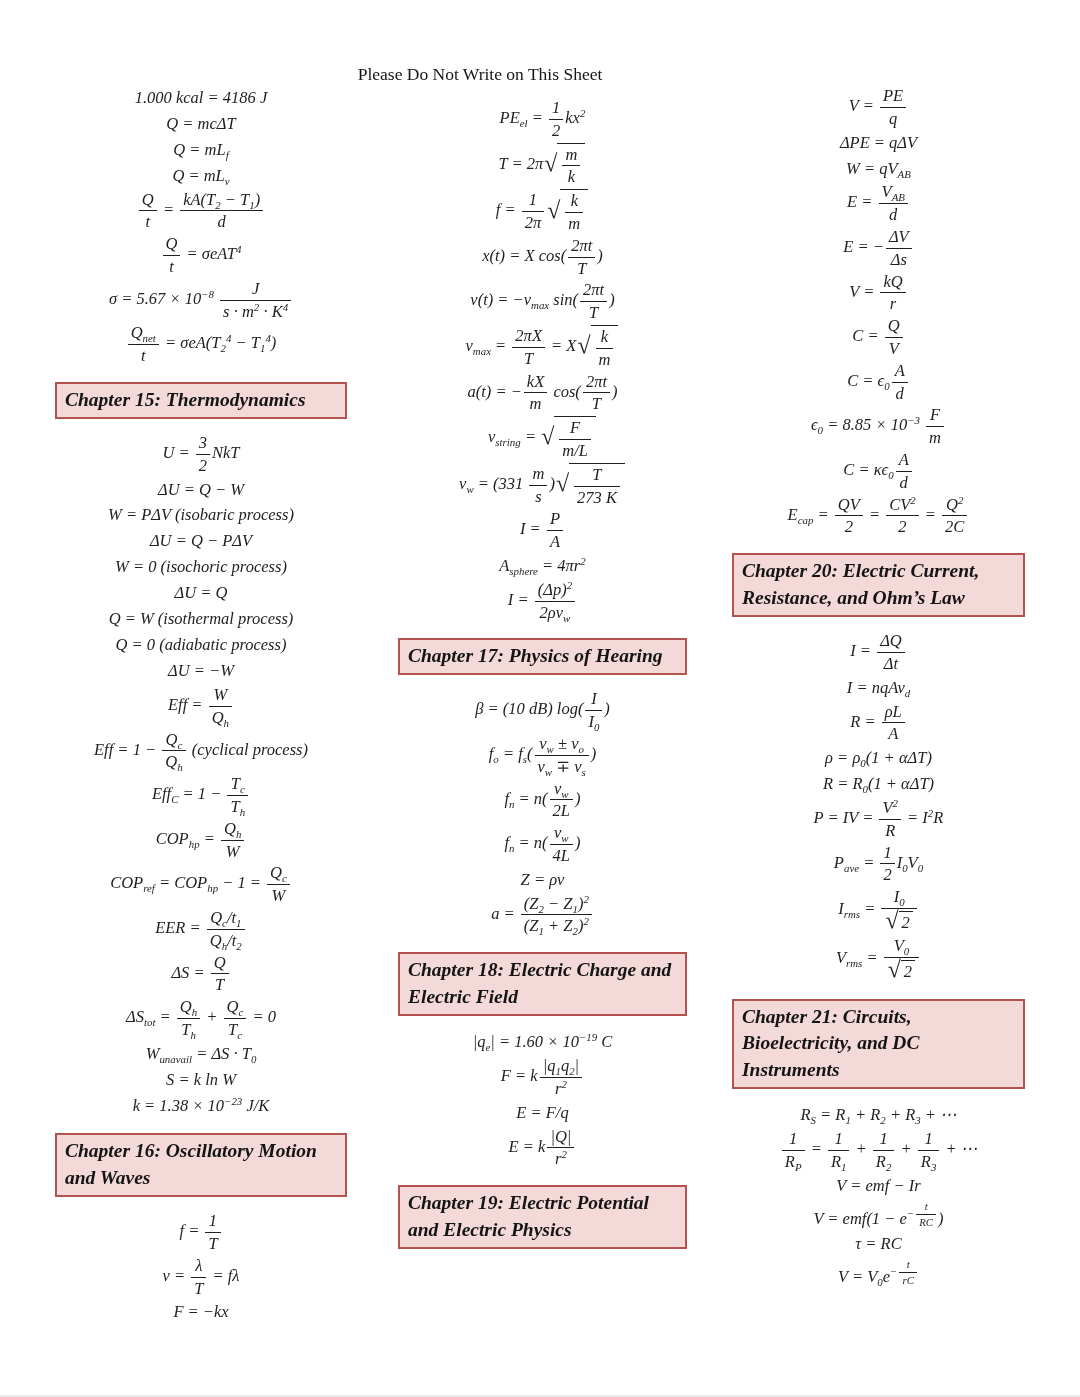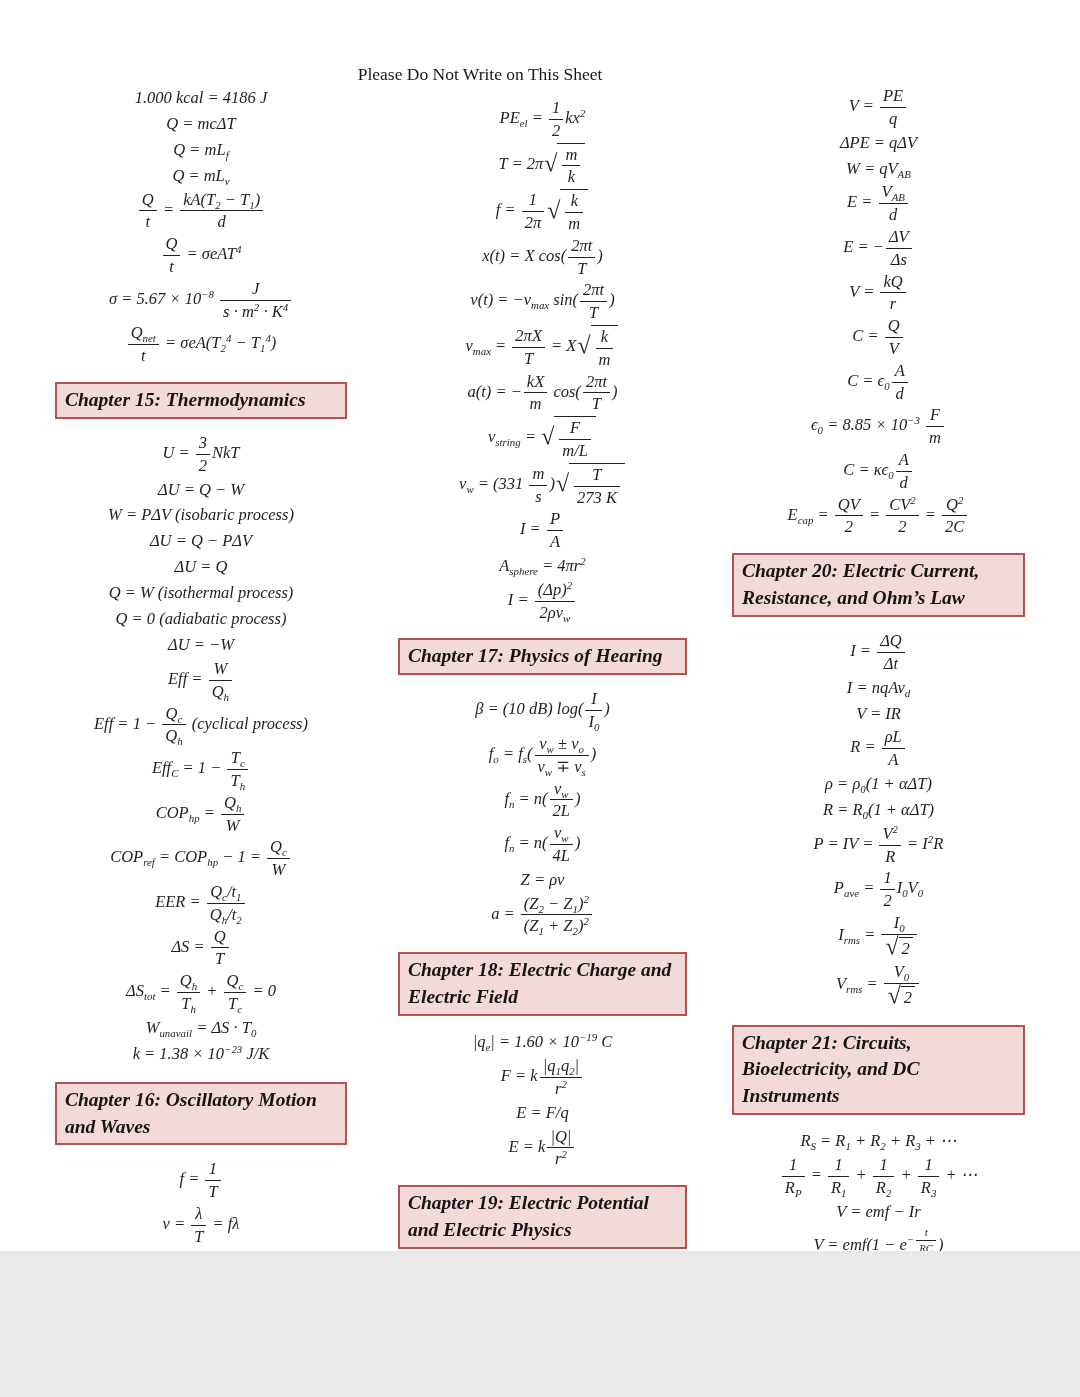--- a/index.html
+++ b/index.html
@@ -3,21 +3,21 @@
 <meta charset="utf-8">
 <style>
   :root{
     --ink:#1f1f1f;
     --hbg:#f3d9d8;
     --hbd:#b3524e;
   }
   html,body{margin:0;padding:0;background:#e9e9e9;}
   .sheet{
     position:relative;
-    width:1080px;height:1251px;
+    width:1080px;height:1395px;
     background:#ffffff;
     overflow:hidden;
     font-family:"Liberation Serif","DejaVu Serif",serif;
     color:var(--ink);
   }
   .page-title{
     position:absolute;
     top:64px;left:330px;width:300px;
     text-align:center;
     font-size:17.5px;
@@ -80,33 +80,35 @@
         <div class="formula"><span class="frac"><span class="num">Q</span><span class="den">t</span></span> = σeAT<sup>4</sup></div>
         <div class="formula">σ = 5.67 × 10<sup>−8</sup> <span class="frac"><span class="num">J</span><span class="den">s · m<sup>2</sup> · K<sup>4</sup></span></span></div>
         <div class="formula"><span class="frac"><span class="num">Q<sub>net</sub></span><span class="den">t</span></span> = σeA(T<sub>2</sub><sup>4</sup> − T<sub>1</sub><sup>4</sup>)</div>
       </div>
       <div class="chapter-heading">Chapter 15: Thermodynamics</div>
       <div class="block">
         <div class="formula">U = <span class="frac"><span class="num">3</span><span class="den">2</span></span>NkT</div>
         <div class="formula">ΔU = Q − W</div>
         <div class="formula">W = PΔV (isobaric process)</div>
         <div class="formula">ΔU = Q − PΔV</div>
+        <div class="formula">W = 0 (isochoric process)</div>
         <div class="formula">ΔU = Q</div>
         <div class="formula">Q = W (isothermal process)</div>
         <div class="formula">Q = 0 (adiabatic process)</div>
         <div class="formula">ΔU = −W</div>
         <div class="formula">Eff = <span class="frac"><span class="num">W</span><span class="den">Q<sub>h</sub></span></span></div>
         <div class="formula">Eff = 1 − <span class="frac"><span class="num">Q<sub>c</sub></span><span class="den">Q<sub>h</sub></span></span> (cyclical process)</div>
         <div class="formula">Eff<sub>C</sub> = 1 − <span class="frac"><span class="num">T<sub>c</sub></span><span class="den">T<sub>h</sub></span></span></div>
         <div class="formula">COP<sub>hp</sub> = <span class="frac"><span class="num">Q<sub>h</sub></span><span class="den">W</span></span></div>
         <div class="formula">COP<sub>ref</sub> = COP<sub>hp</sub> − 1 = <span class="frac"><span class="num">Q<sub>c</sub></span><span class="den">W</span></span></div>
         <div class="formula">EER = <span class="frac"><span class="num">Q<sub>c</sub>/t<sub>1</sub></span><span class="den">Q<sub>h</sub>/t<sub>2</sub></span></span></div>
         <div class="formula">ΔS = <span class="frac"><span class="num">Q</span><span class="den">T</span></span></div>
         <div class="formula">ΔS<sub>tot</sub> = <span class="frac"><span class="num">Q<sub>h</sub></span><span class="den">T<sub>h</sub></span></span> + <span class="frac"><span class="num">Q<sub>c</sub></span><span class="den">T<sub>c</sub></span></span> = 0</div>
         <div class="formula">W<sub>unavail</sub> = ΔS · T<sub>0</sub></div>
+        <div class="formula">S = k ln W</div>
         <div class="formula">k = 1.38 × 10<sup>−23</sup> J/K</div>
       </div>
       <div class="chapter-heading">Chapter 16: Oscillatory Motion and Waves</div>
       <div class="block">
         <div class="formula">f = <span class="frac"><span class="num">1</span><span class="den">T</span></span></div>
         <div class="formula">v = <span class="frac"><span class="num">λ</span><span class="den">T</span></span> = fλ</div>
         <div class="formula">F = −kx</div>
       </div>
     </div>
   <div class="column column-middle">
@@ -168,21 +170,20 @@
         <div class="formula">C = <span class="frac"><span class="num">Q</span><span class="den">V</span></span></div>
         <div class="formula">C = ϵ<sub>0</sub><span class="frac"><span class="num">A</span><span class="den">d</span></span></div>
         <div class="formula">ϵ<sub>0</sub> = 8.85 × 10<sup>−3</sup> <span class="frac"><span class="num">F</span><span class="den">m</span></span></div>
         <div class="formula">C = κϵ<sub>0</sub><span class="frac"><span class="num">A</span><span class="den">d</span></span></div>
         <div class="formula">E<sub>cap</sub> = <span class="frac"><span class="num">QV</span><span class="den">2</span></span> = <span class="frac"><span class="num">CV<sup>2</sup></span><span class="den">2</span></span> = <span class="frac"><span class="num">Q<sup>2</sup></span><span class="den">2C</span></span></div>
       </div>
       <div class="chapter-heading">Chapter 20: Electric Current, Resistance, and Ohm’s Law</div>
       <div class="block">
         <div class="formula">I = <span class="frac"><span class="num">ΔQ</span><span class="den">Δt</span></span></div>
         <div class="formula">I = nqAv<sub>d</sub></div>
-        <div class="formula">V = IR</div>
         <div class="formula">R = <span class="frac"><span class="num">ρL</span><span class="den">A</span></span></div>
         <div class="formula">ρ = ρ<sub>0</sub>(1 + αΔT)</div>
         <div class="formula">R = R<sub>0</sub>(1 + αΔT)</div>
         <div class="formula">P = IV = <span class="frac"><span class="num">V<sup>2</sup></span><span class="den">R</span></span> = I<sup>2</sup>R</div>
         <div class="formula">P<sub>ave</sub> = <span class="frac"><span class="num">1</span><span class="den">2</span></span>I<sub>0</sub>V<sub>0</sub></div>
         <div class="formula">I<sub>rms</sub> = <span class="frac"><span class="num">I<sub>0</sub></span><span class="den"><span class="sqrt">
                 <span class="radical">√</span>
                 <span class="radicand">2</span>
               </span></span></span></div>
         <div class="formula">V<sub>rms</sub> = <span class="frac"><span class="num">V<sub>0</sub></span><span class="den"><span class="sqrt">

